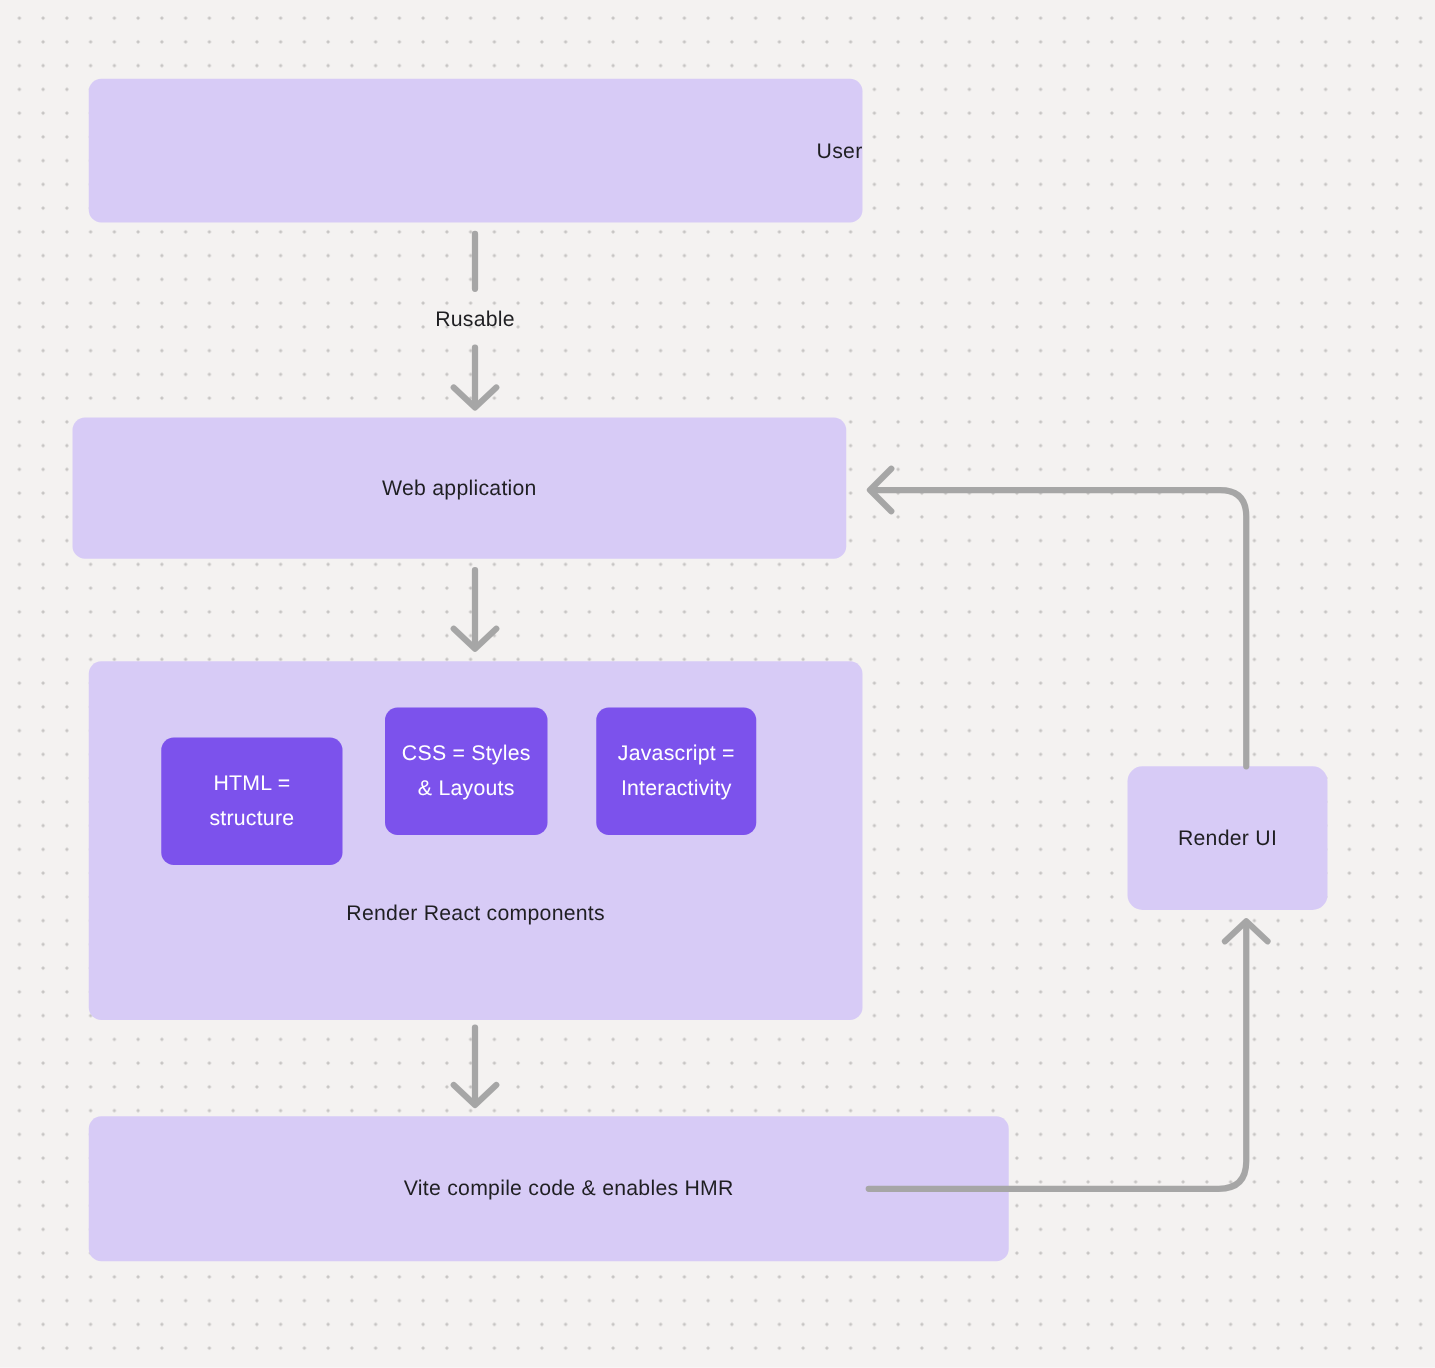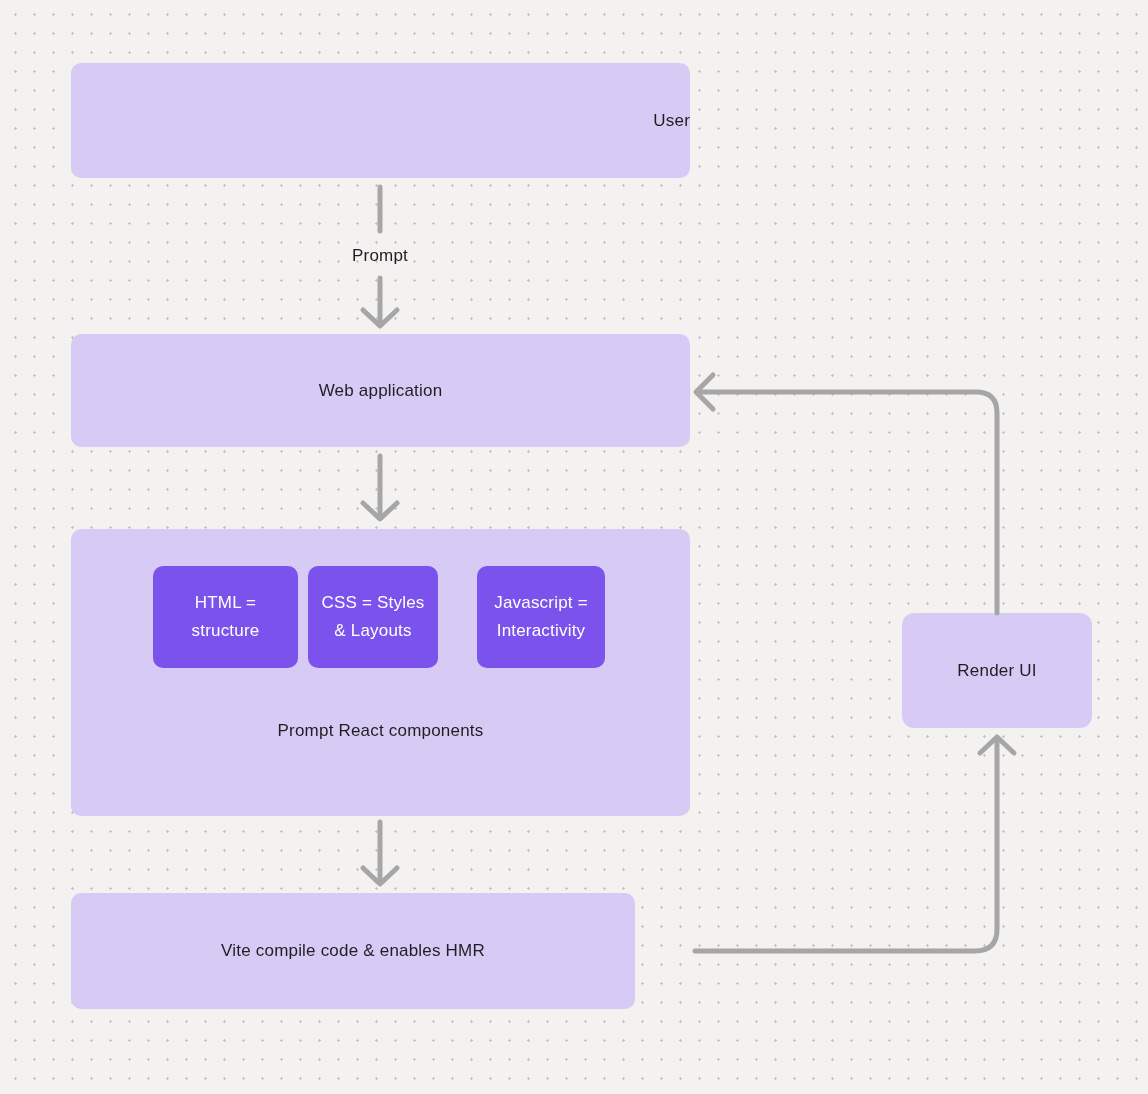--- a/index.html
+++ b/index.html
@@ -27,43 +27,43 @@
     border-radius: 10px;
     display: flex;
     align-items: center;
     justify-content: center;
     color: #1f1f22;
     font-size: 17px;
     font-weight: 500;
     letter-spacing: 0.2px;
   }
   .node-user        { left: 71px;  top: 63px;  width: 619px; height: 115px; justify-content: flex-end; }
-  .node-webapp      { left: 71px;  top: 334px; width: 619px; height: 113px; }
+  .node-webapp      { left: 58px;  top: 334px; width: 619px; height: 113px; }
   .node-group       { left: 71px;  top: 529px; width: 619px; height: 287px; align-items: flex-start; }
-  .node-vite        { left: 71px;  top: 893px; width: 564px; height: 116px; }
-  .node-render      { left: 902px; top: 613px; width: 190px; height: 115px; border-radius: 12px; }
+  .node-vite        { left: 71px;  top: 893px; width: 704px; height: 116px; padding-left: 32px; }
+  .node-render      { left: 902px; top: 613px; width: 160px; height: 115px; border-radius: 12px; }
   .inner-box {
     position: absolute;
     top: 566px;
     width: 145px;
     height: 102px;
     background: #7c52ec;
     border-radius: 10px;
     display: flex;
     flex-direction: column;
     align-items: center;
     justify-content: center;
     color: #ffffff;
     font-size: 17px;
     font-weight: 500;
     line-height: 28px;
     text-align: center;
     letter-spacing: 0.2px;
   }
-  .inner-html { left: 153px; }
+  .inner-html { left: 129px; margin-top: 24px; }
   .inner-css  { left: 308px; width: 130px; }
   .inner-js   { left: 477px; width: 128px; }
   .group-caption {
     position: absolute;
     left: 71px;
     top: 721px;
     width: 619px;
     text-align: center;
     color: #1f1f22;
     font-size: 17px;
@@ -116,31 +116,31 @@
   </div>
   <div class="inner-box inner-css">
     <span>CSS = Styles</span>
     <span>&amp; Layouts</span>
   </div>
   <div class="inner-box inner-js">
     <span>Javascript =</span>
     <span>Interactivity</span>
   </div>
 
-  <div class="group-caption">Prompt React components</div>
+  <div class="group-caption">Render React components</div>
 
   <div class="node node-vite">
     <span>Vite compile code &amp; enables HMR</span>
   </div>
 
   <div class="node node-render">
     <span>Render UI</span>
   </div>
 
-  <div class="edge-label">Prompt</div>
+  <div class="edge-label">Rusable</div>
 
   <svg class="arrows" width="1148" height="1094" viewBox="0 0 1148 1094">
 
     <path d="M380 187 V231"></path>
 
     <g>
       <path d="M380 278 V322"></path>
       <path d="M363 310 L380 326 L397 310"></path>
     </g>
 

